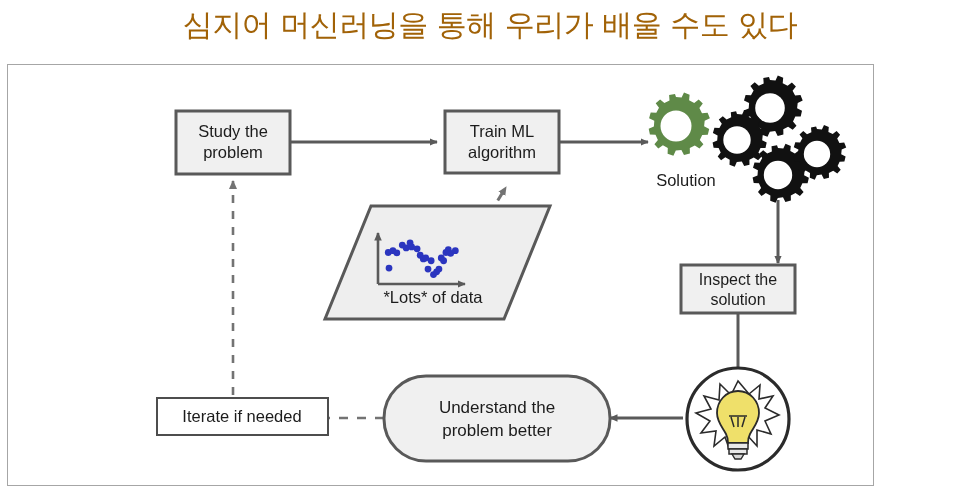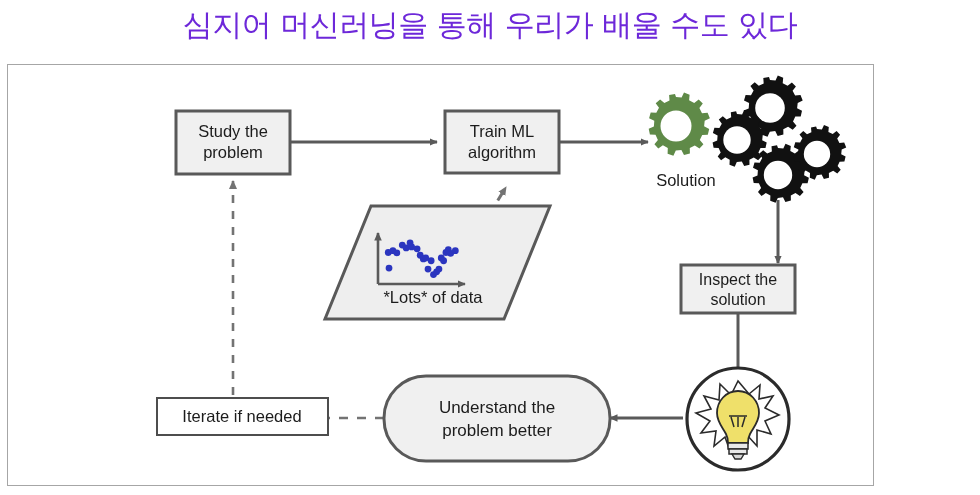--- a/index.html
+++ b/index.html
@@ -22,21 +22,21 @@
   #title {
     position: absolute;
     left: 0;
     top: 0;
     width: 980px;
     height: 56px;
     line-height: 50px;
     text-align: center;
     font-size: 30px;
     font-weight: 400;
-    color: #6d28d9;
+    color: #a16207;
     font-family: "DejaVu Sans", "Liberation Sans", sans-serif;
     letter-spacing: -0.5px;
     white-space: nowrap;
   }
   #figure-frame {
     position: absolute;
     left: 7px;
     top: 64px;
     width: 867px;
     height: 422px;

